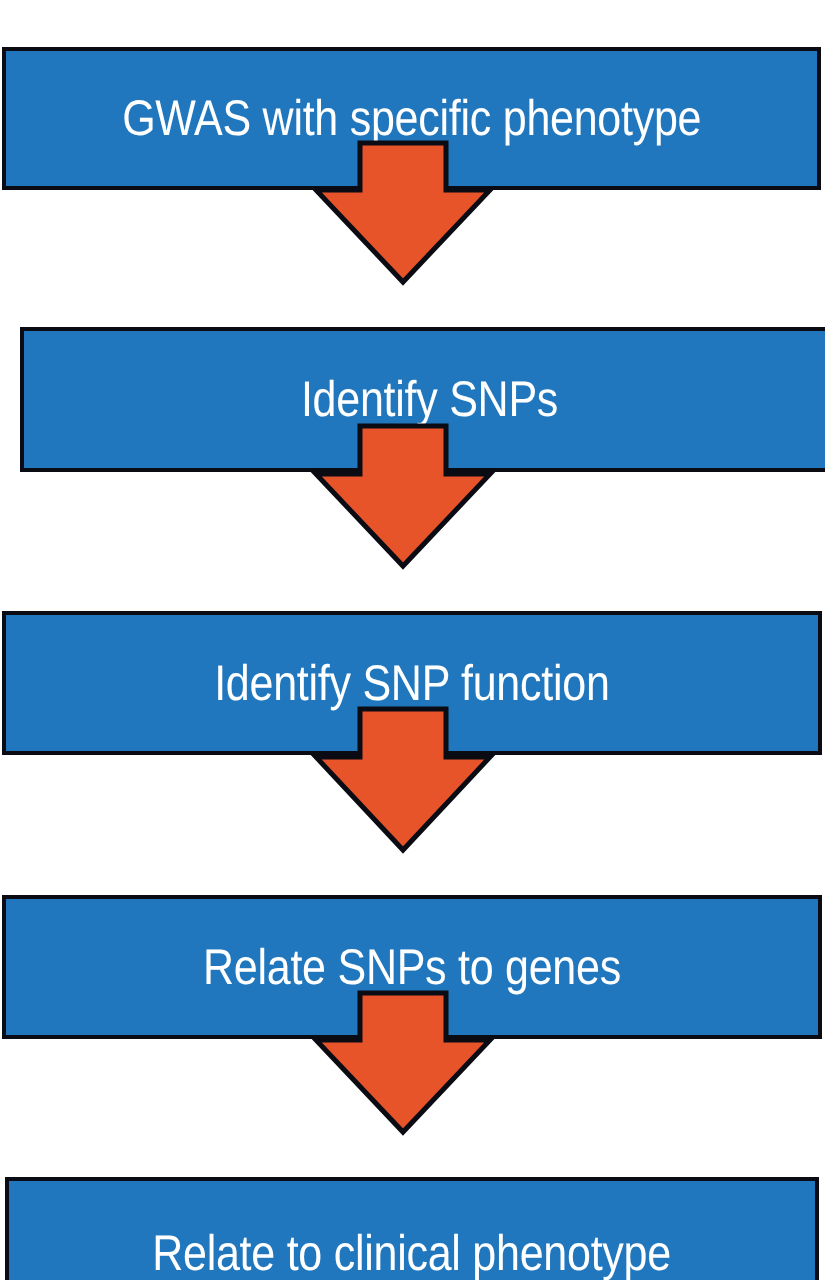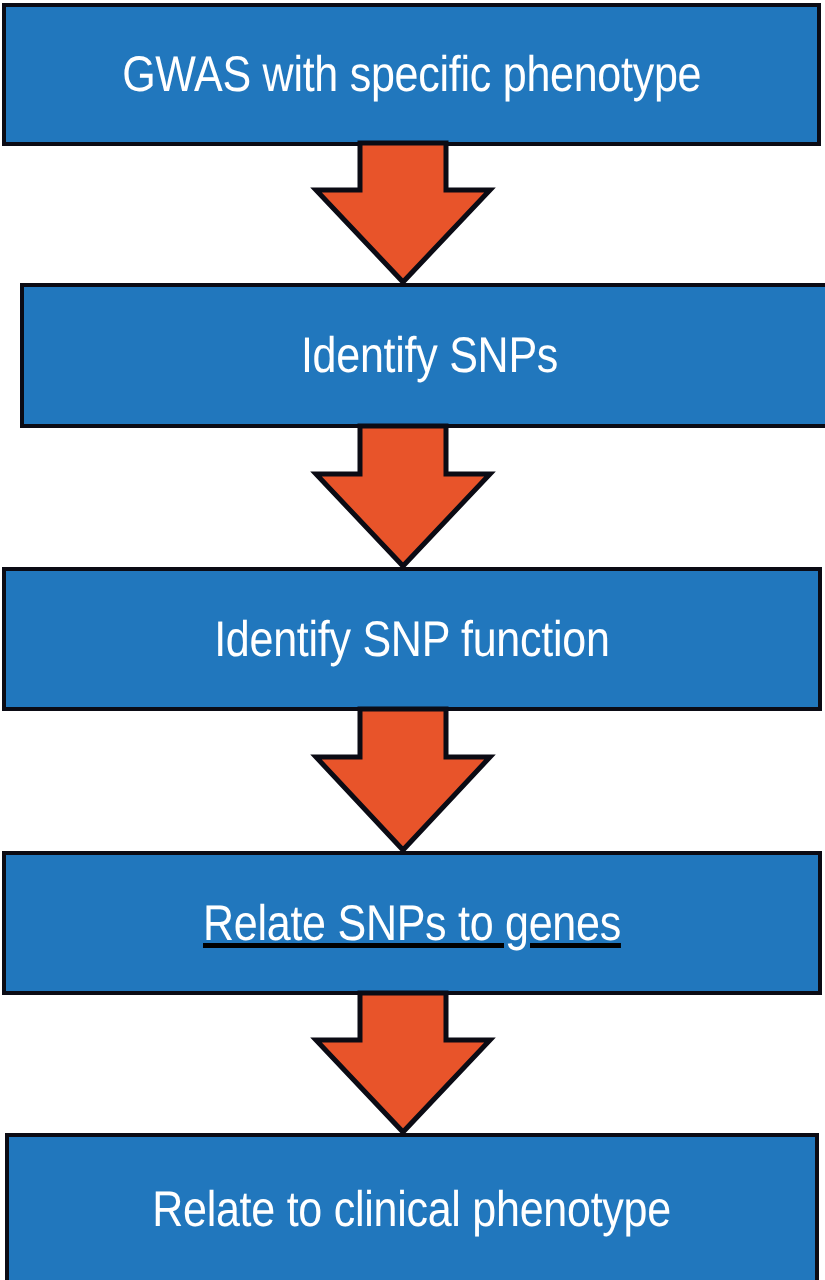--- a/index.html
+++ b/index.html
@@ -19,20 +19,21 @@
     overflow: hidden;
   }
   .flow-box {
     position: absolute;
     box-sizing: border-box;
     background: #2177BD;
     border: 4px solid #0B0B14;
     display: flex;
     align-items: center;
     justify-content: center;
+    margin-top: 44px;
   }
   .flow-box-label {
     color: #ffffff;
     font-family: "Liberation Sans", "DejaVu Sans", sans-serif;
     font-size: 50px;
     font-weight: 400;
     line-height: 1.05;
     letter-spacing: -0.3px;
     transform: scaleX(0.86);
     transform-origin: center center;
@@ -78,21 +79,21 @@
   <div class="flow-box" style="left:2px; top:567px; width:820px; height:144px;text-align:right;">
     <span class="flow-box-label">Identify SNP function</span>
   </div>
 
   <div class="flow-arrow" style="left:313px; top:709px; width:180px; height:144px;">
     <svg viewBox="0 0 180 144" preserveAspectRatio="none">
       <path d="M 47 0 L 133 0 L 133 48 L 177 48 L 90 141 L 3 48 L 47 48 Z" fill="#E8542A" stroke="#0B0B14" stroke-width="5" stroke-linejoin="miter"></path>
     </svg>
   </div>
 
-  <div class="flow-box" style="left:2px; top:851px; width:820px; height:144px;text-decoration:underline;">
+  <div class="flow-box" style="left:2px; top:851px; width:820px; height:144px;">
     <span class="flow-box-label">Relate SNPs to genes</span>
   </div>
 
   <div class="flow-arrow" style="left:313px; top:993px; width:180px; height:142px;">
     <svg viewBox="0 0 180 142" preserveAspectRatio="none">
       <path d="M 47 0 L 133 0 L 133 47 L 177 47 L 90 139 L 3 47 L 47 47 Z" fill="#E8542A" stroke="#0B0B14" stroke-width="5" stroke-linejoin="miter"></path>
     </svg>
   </div>
 
   <div class="flow-box" style="left:5px; top:1133px; width:814px; height:152px;">

